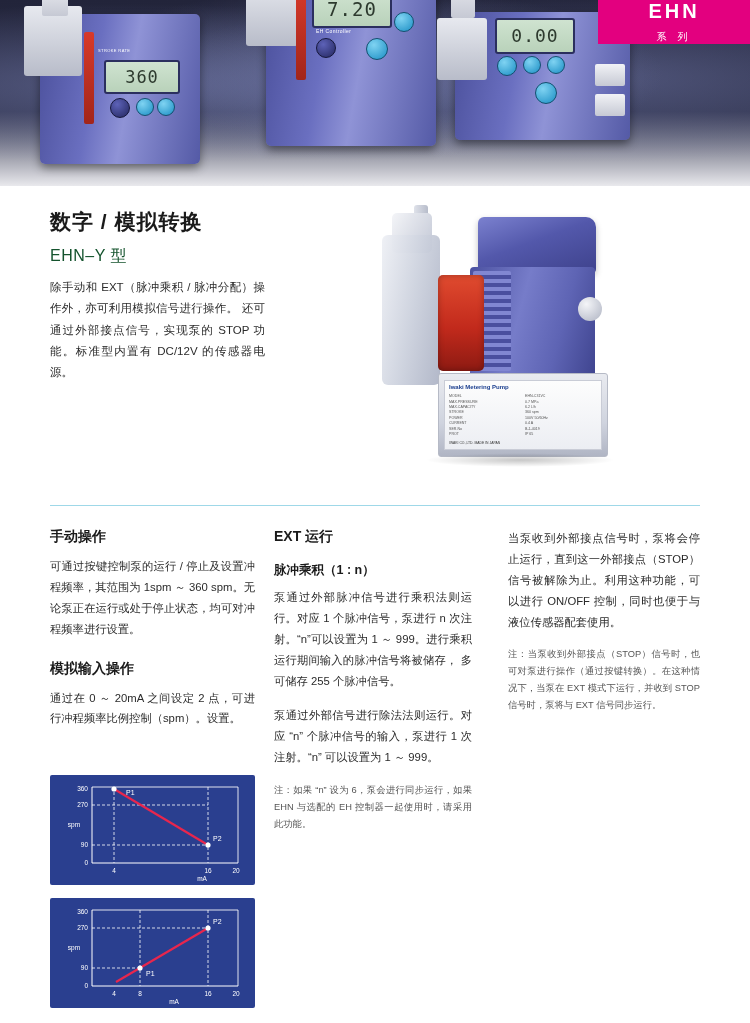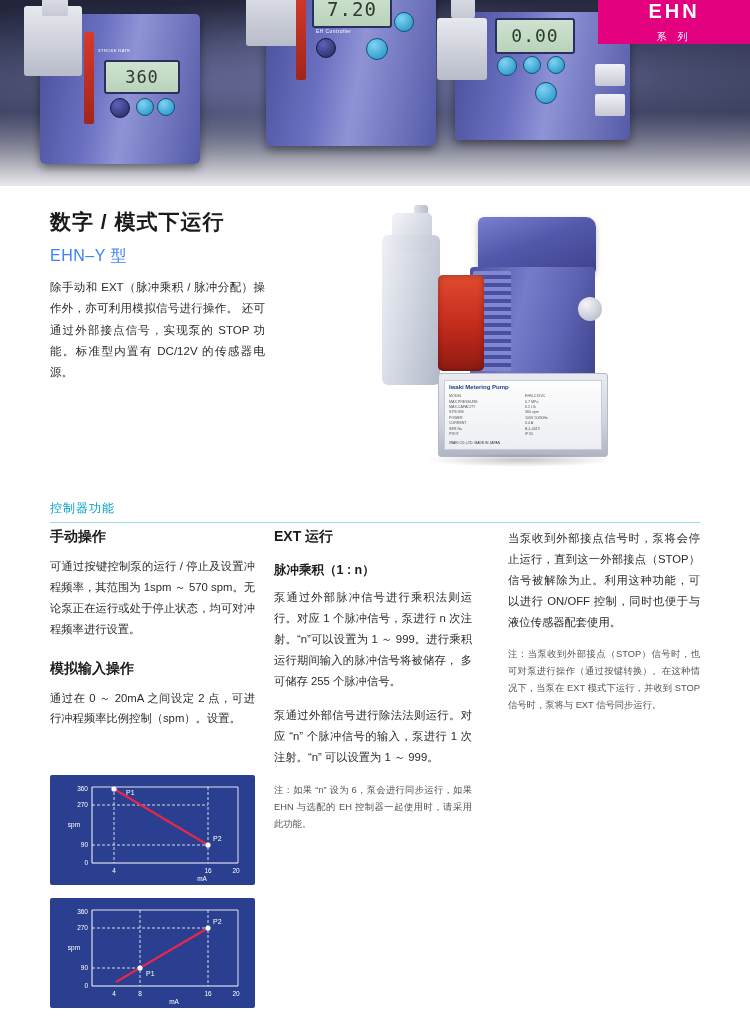--- a/index.html
+++ b/index.html
@@ -67,21 +67,21 @@
     background:#e3007f;color:#fff;text-align:center;
     display:flex;flex-direction:column;justify-content:center;align-items:center;
   }
   .series-tag .s-main{font-size:20px;letter-spacing:3px;font-weight:bold;}
   .series-tag .s-rule{width:44px;height:1px;background:#fff;margin:4px 0 3px;}
   .series-tag .s-sub{font-size:10px;letter-spacing:4px;}
 
   
   .title-wrap{position:absolute;left:50px;top:208px;width:260px;}
   .title-main{font-size:21px;font-weight:bold;letter-spacing:1px;color:#1a1a1a;}
-  .title-sub{font-size:16px;color:#3b82f6;margin-top:10px;letter-spacing:.5px;}
+  .title-sub{font-size:16px;color:#14532d;margin-top:10px;letter-spacing:.5px;}
   .lead{
     position:absolute;left:50px;top:277px;width:215px;
     font-size:11.5px;line-height:1.85;color:#2b2b2b;text-align:justify;
   }
 
   
   .product{position:absolute;left:330px;top:205px;width:300px;height:280px;}
   .prod-cap{
     position:absolute;left:148px;top:12px;width:118px;height:56px;border-radius:6px 10px 4px 4px;
     background:linear-gradient(160deg,#7b81cf 0%,#5358ab 45%,#3e428c 100%);
@@ -214,21 +214,21 @@
   </div>
 
   <div class="series-tag">
     <div class="s-main">EHN</div>
     <div class="s-rule"></div>
     <div class="s-sub">系 列</div>
   </div>
 </div>
 
 <div class="title-wrap">
-  <div class="title-main">数字 / 模式下运行</div>
+  <div class="title-main">数字 / 模拟转换</div>
   <div class="title-sub">EHN–Y 型</div>
 </div>
 <div class="lead">除手动和 EXT（脉冲乘积 / 脉冲分配）操作外，亦可利用模拟信号进行操作。
 还可通过外部接点信号，实现泵的 STOP 功能。标准型内置有 DC/12V 的传感器电源。</div>
 
 <div class="product">
   <div class="prod-tube"></div>
   <div class="prod-valve2"></div>
   <div class="prod-valve"></div>
   <div class="prod-cap"></div>
@@ -258,27 +258,26 @@
         <span>PROT</span>
         <span>IP 65</span>
       </div>
       <div class="pp-foot">IWAKI CO.,LTD.  MADE IN JAPAN</div>
     </div>
   </div>
   <div class="prod-shadow"></div>
 </div>
 
 <div class="sec-head">
-  <div class="t">控制器功能</div>
   <div class="line"></div>
 </div>
 
 <div class="col col-1">
   <h2 class="h2">手动操作</h2>
-  <p class="p">可通过按键控制泵的运行 / 停止及设置冲程频率，其范围为 1spm ～ 570 spm。无论泵正在运行或处于停止状态，均可对冲程频率进行设置。</p>
+  <p class="p">可通过按键控制泵的运行 / 停止及设置冲程频率，其范围为 1spm ～ 360 spm。无论泵正在运行或处于停止状态，均可对冲程频率进行设置。</p>
   <h2 class="h2" style="margin-top:20px;">模拟输入操作</h2>
   <p class="p">通过在 0 ～ 20mA 之间设定 2 点，可进行冲程频率比例控制（spm）。设置。</p>
 </div>
 
 <div class="col col-2">
   <h2 class="h2">EXT 运行</h2>
   <h3 class="h3">脉冲乘积（1 : n）</h3>
   <p class="p">泵通过外部脉冲信号进行乘积法则运行。对应 1 个脉冲信号，泵进行 n 次注射。“n”可以设置为 1 ～ 999。进行乘积运行期间输入的脉冲信号将被储存，  多可储存 255 个脉冲信号。</p>
   <p class="p">泵通过外部信号进行除法法则运行。对应 “n” 个脉冲信号的输入，泵进行 1 次注射。“n” 可以设置为 1 ～ 999。</p>
   <p class="note">注：如果 “n” 设为 6，泵会进行同步运行，如果 EHN 与选配的 EH 控制器一起使用时，请采用此功能。</p>

